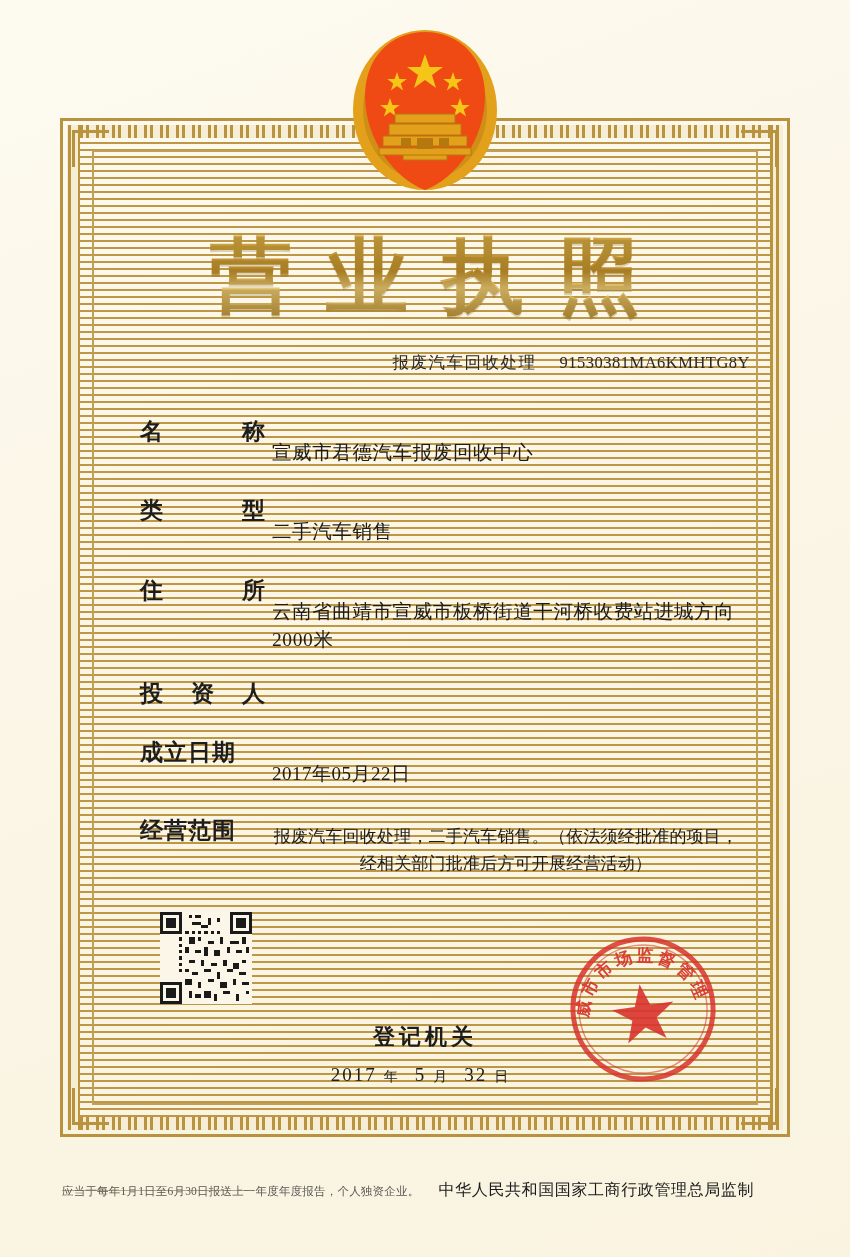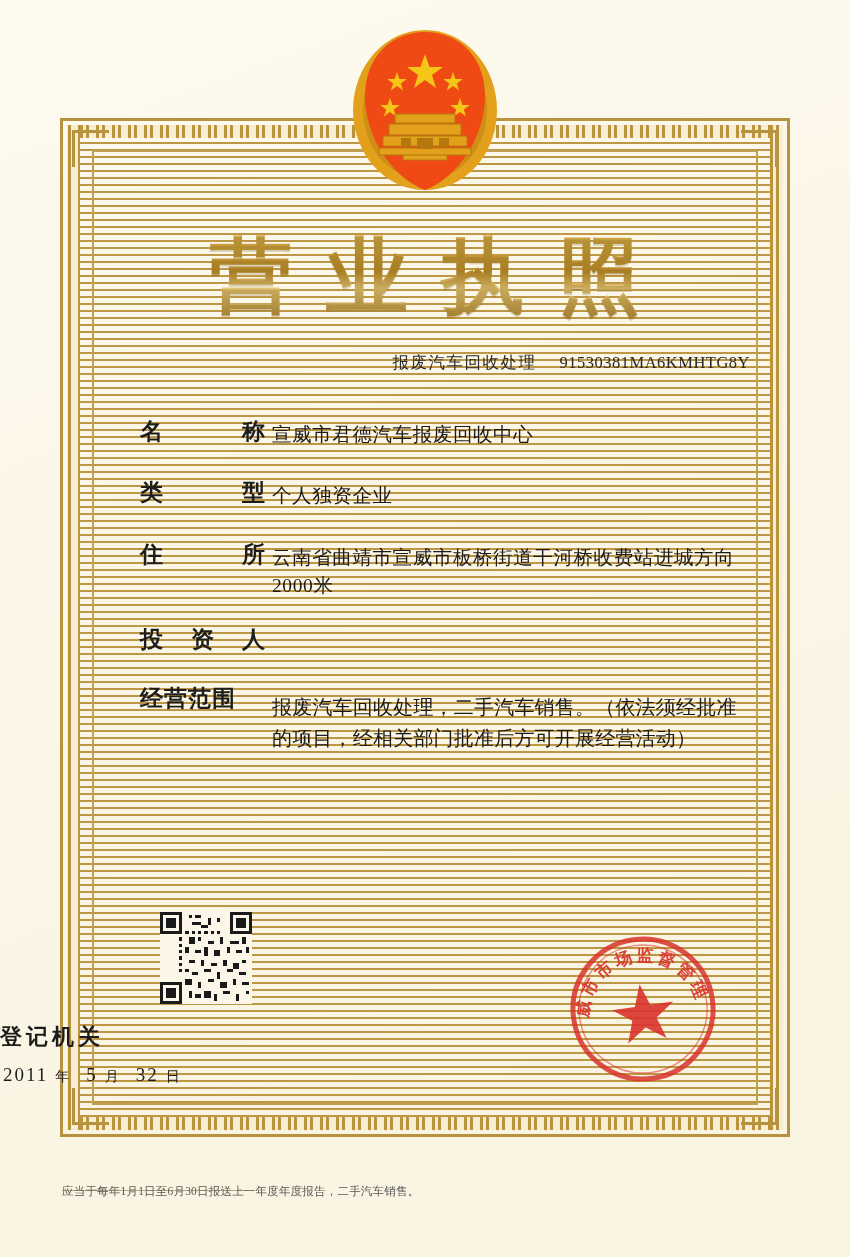--- a/index.html
+++ b/index.html
@@ -149,28 +149,29 @@
     display: flex;
     justify-content: space-between;
     padding-right: 6px;
     box-sizing: border-box;
   }
   .row .val {
     flex: 1;
     font-size: 19.5px;
     color: #1b1b1b;
     line-height: 1.45;
-    padding-top: 3px;
+    padding-top: 21px;
     letter-spacing: 0.6px;
   }
   .row .val.small {
-    font-size: 20px;
+    font-size: 17px;
     line-height: 1.55;
     padding-top: 7px;
     letter-spacing: 0.2px;
+    text-align: center;
   }
   .row .val.latin {
     font-size: 19px;
     letter-spacing: 0.5px;
   }
   .row.addr { margin-bottom: 26px; }
 
   
   .qr {
     position: absolute;
@@ -187,21 +188,21 @@
     top: 930px;
     width: 158px;
     height: 158px;
   }
 
   
   .reg {
     position: absolute;
     left: 0; right: 0;
     top: 1022px;
-    text-align: left;
+    text-align: center;
     color: #1c1c1c;
   }
   .reg .reg-label {
     font-size: 22px;
     font-weight: bold;
     letter-spacing: 4px;
     margin-bottom: 12px;
   }
   .reg .reg-date {
     font-size: 17px;
@@ -297,39 +298,43 @@
           <span>称</span>
         </div>
       <div class="val">宣威市君德汽车报废回收中心</div>
     </div>
 
     <div class="row">
       <div class="key spread">
           <span>类</span>
           <span>型</span>
         </div>
-      <div class="val">个人独资企业</div>
+      <div class="val">二手汽车销售</div>
     </div>
 
     <div class="row addr">
       <div class="key spread">
           <span>住</span>
           <span>所</span>
         </div>
       <div class="val">云南省曲靖市宣威市板桥街道干河桥收费站进城方向2000米</div>
     </div>
 
     <div class="row">
       <div class="key spread">
           <span>投</span>
           <span>资</span>
           <span>人</span>
         </div>
     </div>
 
+    <div class="row">
+      <div class="key">成立日期</div>
+      <div class="val latin">2017年05月22日</div>
+    </div>
 
     <div class="row">
       <div class="key">经营范围</div>
       <div class="val small">报废汽车回收处理，二手汽车销售。（依法须经批准的项目，经相关部门批准后方可开展经营活动）</div>
     </div>
 
   </div>
 
   <div class="qr">
     <svg viewBox="0 0 29 29" width="92" height="92" shape-rendering="crispEdges" aria-hidden="true">
@@ -425,20 +430,21 @@
         <text font-family="'Liberation Serif', serif" font-size="17" font-weight="bold" fill="#d8332c" letter-spacing="3.2" opacity="0.92">
           <textPath href="#sealArc" startOffset="50%" text-anchor="middle">宣威市市场监督管理局</textPath>
         </text>
       </g>
     </svg>
   </div>
 
   <div class="reg">
     <div class="reg-label">登记机关</div>
     <div class="reg-date">
-      <span class="num">2011</span><span class="unit">年</span><span class="num">5</span><span class="unit">月</span><span class="num">32</span><span class="unit">日</span>
-    </div>
-  </div>
-
-  <div class="footer-left">应当于每年1月1日至6月30日报送上一年度年度报告，二手汽车销售。</div>
+      <span class="num">2017</span><span class="unit">年</span><span class="num">5</span><span class="unit">月</span><span class="num">32</span><span class="unit">日</span>
+    </div>
+  </div>
+
+  <div class="footer-left">应当于每年1月1日至6月30日报送上一年度年度报告，个人独资企业。</div>
   <div class="strike"></div>
+  <div class="footer-right">中华人民共和国国家工商行政管理总局监制</div>
 
 </div>
 
 </body></html>

